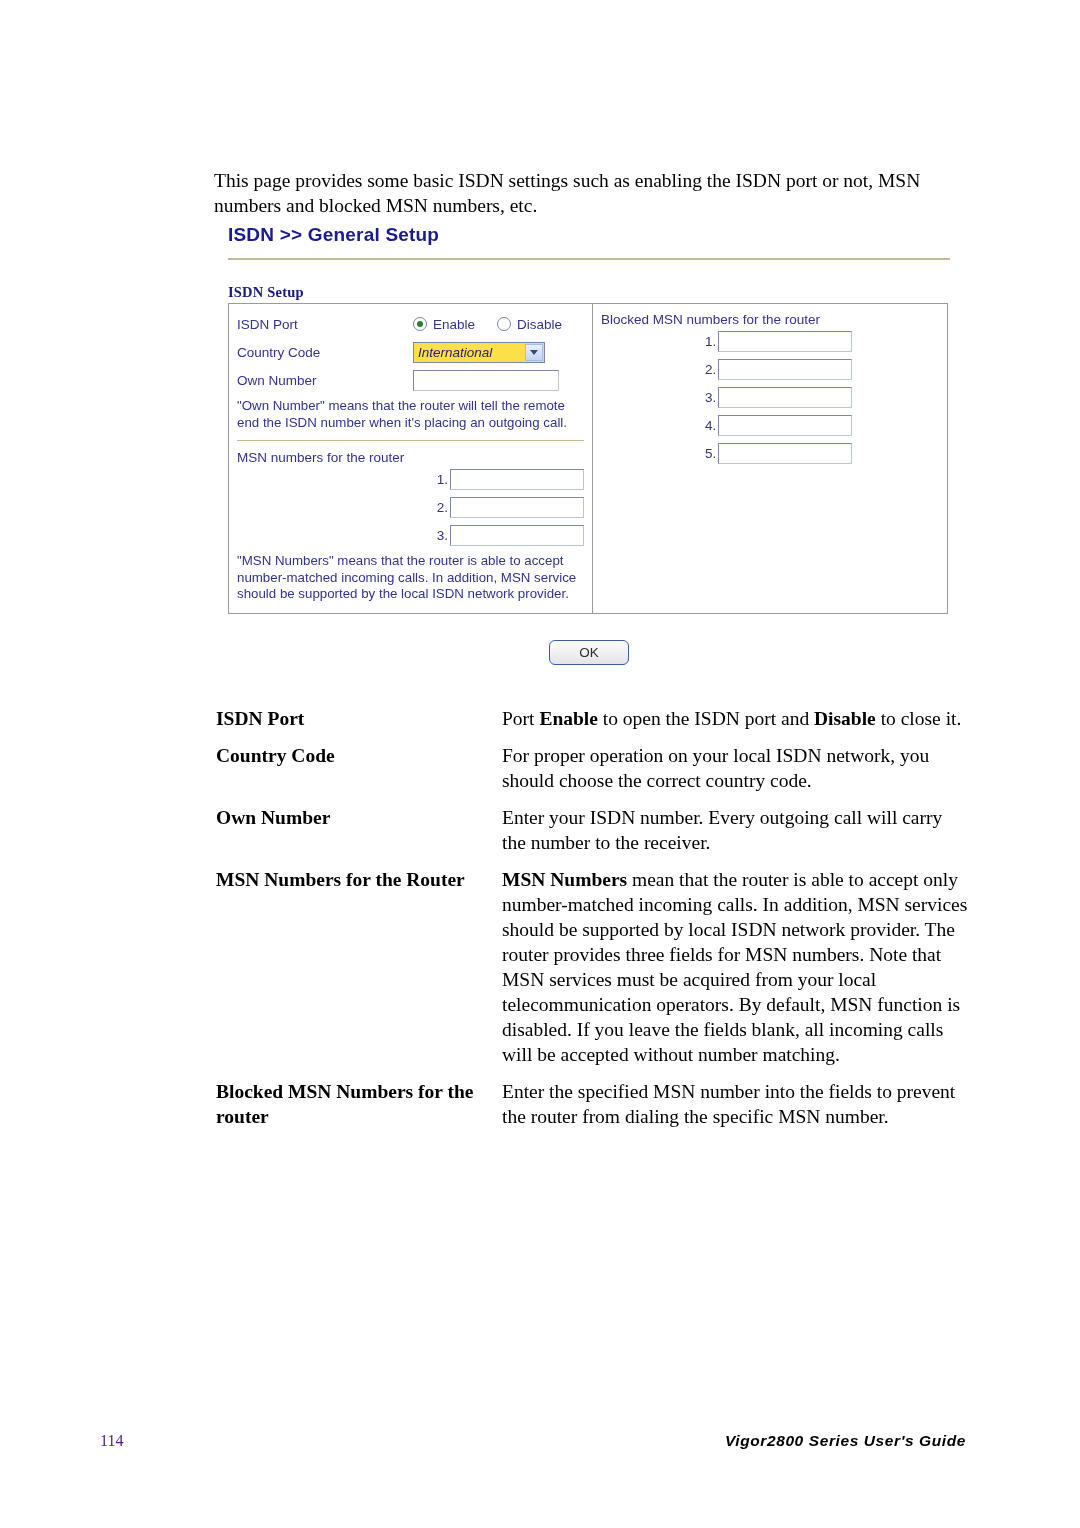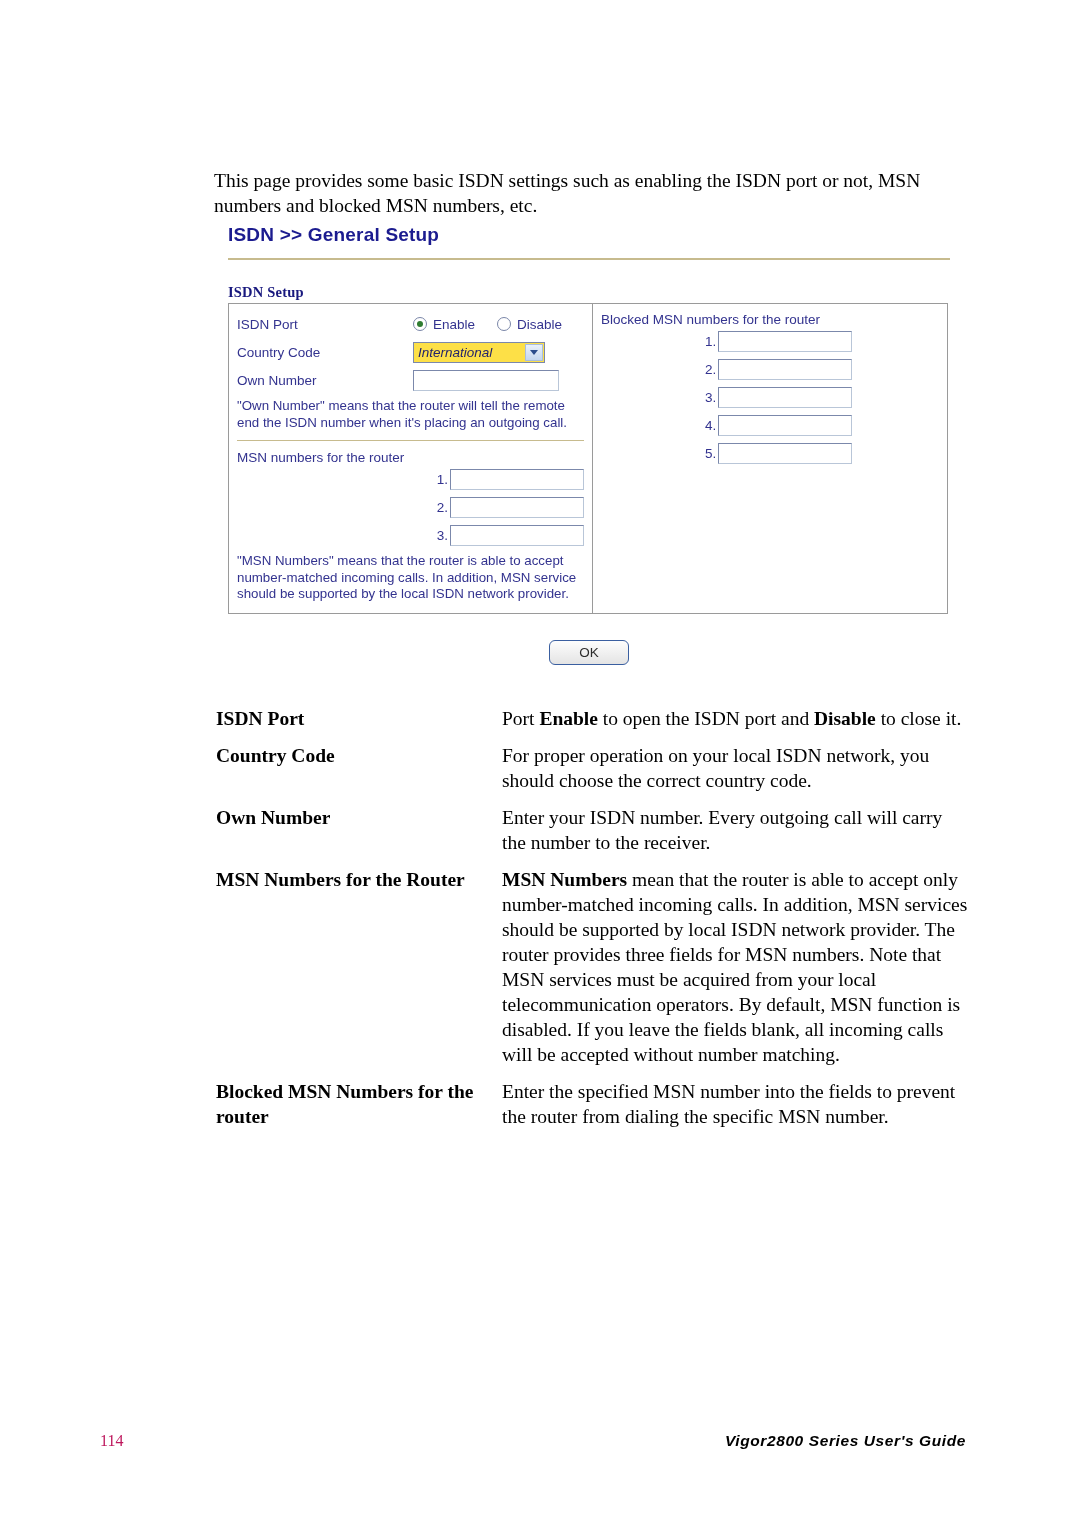--- a/index.html
+++ b/index.html
@@ -270,21 +270,21 @@
     position: absolute;
     left: 100px;
     top: 1432px;
     width: 866px;
     display: flex;
     justify-content: space-between;
     align-items: baseline;
   }
   .pg-num {
     font-size: 16px;
-    color: #be185d;
+    color: #4c1d95;
   }
   .guide {
     font-family: "Liberation Sans", "DejaVu Sans", sans-serif;
     font-style: italic;
     font-weight: bold;
     font-size: 15.5px;
     color: #000;
     letter-spacing: 0.6px;
     text-align: right;
   }

